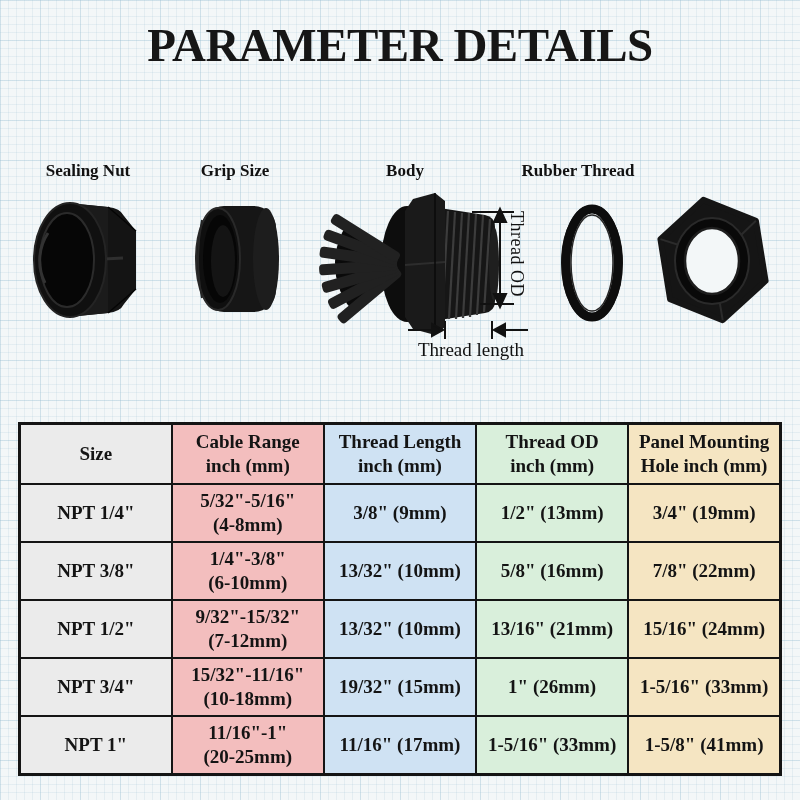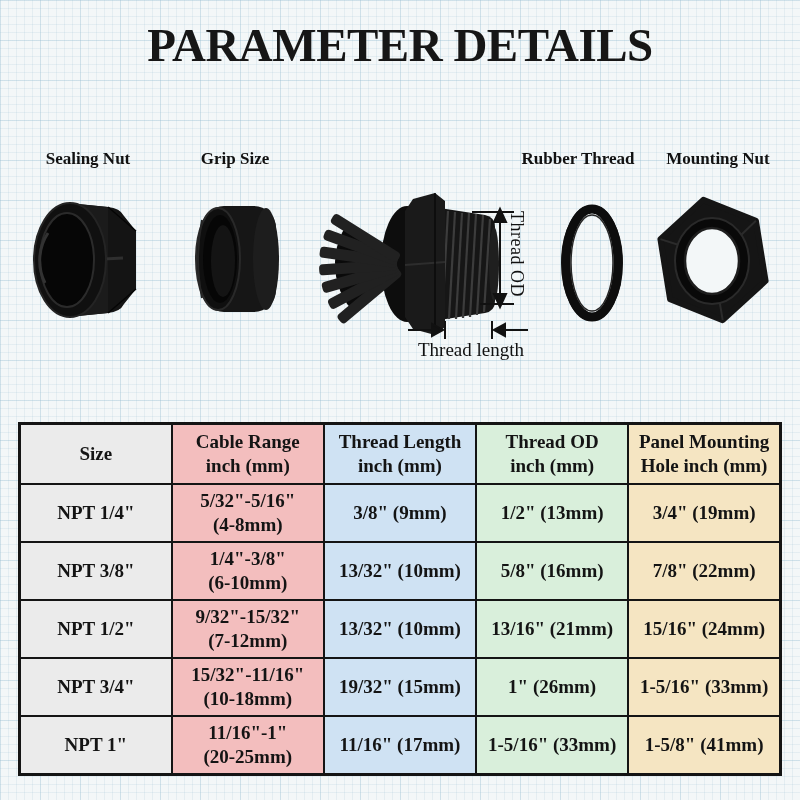--- a/index.html
+++ b/index.html
@@ -12,21 +12,21 @@
       linear-gradient(90deg,rgba(160,195,212,.18) 1px,transparent 1px),
       linear-gradient(rgba(150,190,210,.28) 1px,transparent 1px),
       linear-gradient(90deg,rgba(150,190,210,.28) 1px,transparent 1px);
     background-size:8px 8px,8px 8px,40px 40px,40px 40px;
   }
   .title{
     position:absolute;left:0;right:0;top:18px;margin:0;text-align:center;
     font-size:47px;font-weight:900;letter-spacing:-.5px;color:#161616;
   }
   .part-label{
-    position:absolute;top:149px;width:150px;text-align:center;
+    position:absolute;top:161px;width:150px;text-align:center;
     font-size:17px;font-weight:700;color:#111;
   }
   .part-img{position:absolute;}
   .dim-text-vert{
     position:absolute;left:506px;top:211px;height:96px;
     writing-mode:vertical-rl;text-orientation:mixed;
     font-size:18px;font-weight:500;color:#111;letter-spacing:.5px;
     display:flex;align-items:center;
   }
   .dim-text-horiz{
@@ -54,22 +54,22 @@
 </style>
 </head>
 <body>
 
 <div class="canvas">
 
   <h1 class="title">PARAMETER DETAILS</h1>
 
   <div class="part-label" style="left:13px">Sealing Nut</div>
   <div class="part-label" style="left:160px">Grip Size</div>
+  <div class="part-label" style="left:330px">Body</div>
   <div class="part-label" style="left:503px">Rubber Thread</div>
-  <div class="part-label" style="left:643px">Mounting Nut</div>
 
   <svg class="part-img" style="left:26px;top:197px" width="118" height="128" viewBox="0 0 118 128">
     <path d="M 42 6 L 82 10 Q 94 11 98 19 L 110 34 L 110 92 L 98 107 Q 94 115 82 116 L 42 120 Z" fill="#141414"></path>
     <polygon points="42,6 82,10 82,116 42,120" fill="#1b1b1b"></polygon>
     <path d="M 82 10 L 110 34 M 82 116 L 110 92" stroke="#050505" stroke-width="1.5" fill="none"></path>
     <path d="M 58 63 L 97 61" stroke="#2f2f2f" stroke-width="3" fill="none"></path>
     <ellipse cx="44" cy="63" rx="36" ry="57" fill="#101010"></ellipse>
     <ellipse cx="44" cy="63" rx="36" ry="57" fill="none" stroke="#242424" stroke-width="2"></ellipse>
     <ellipse cx="41" cy="63" rx="27" ry="47" fill="#060606"></ellipse>
     <ellipse cx="41" cy="63" rx="27" ry="47" fill="none" stroke="#2b2b2b" stroke-width="2"></ellipse>

